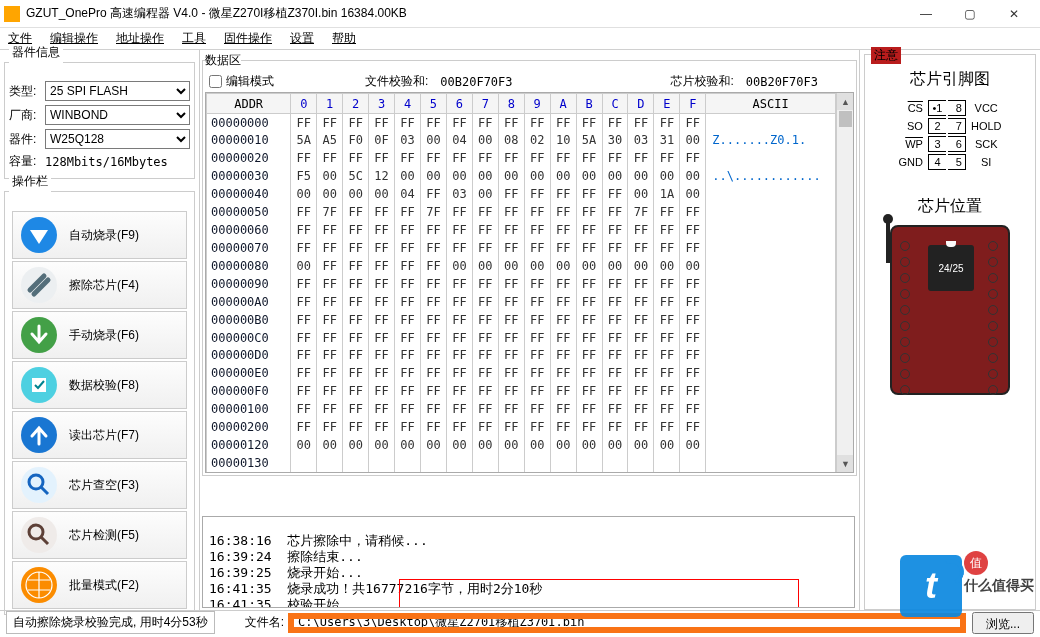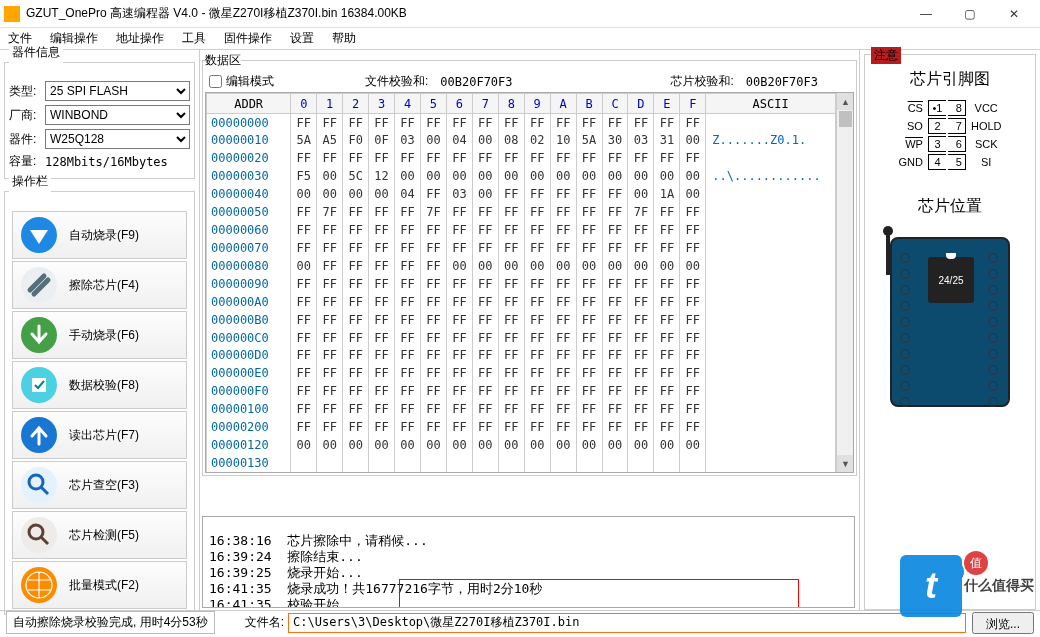--- a/index.html
+++ b/index.html
@@ -3,21 +3,21 @@
 <meta charset="utf-8">
 <style>
 * { box-sizing: border-box; margin: 0; padding: 0; }
 body { font-family: "Microsoft YaHei", "SimSun", Arial, sans-serif; font-size: 12px; background: #fff; width: 1040px; height: 637px; overflow: hidden; position: relative; }
 .titlebar { height: 28px; background: #fff; display: flex; align-items: center; padding: 0 4px; border-bottom: 1px solid #e0e0e0; }
 .titlebar .icon-app { width: 16px; height: 16px; background: #ffa500; display: inline-block; margin-right: 6px; }
 .titlebar .title { flex: 1; font-size: 12px; color: #000; }
 .winbtns { display: flex; }
 .winbtn { width: 44px; height: 28px; display: flex; align-items: center; justify-content: center; color: #333; }
 .menubar { height: 22px; display: flex; align-items: center; padding: 0 6px; border-bottom: 1px solid #d0d0d0; gap: 14px; font-size: 12px; }
-.menuitem { padding: 0 2px; }
+.menuitem { padding: 0 2px; text-decoration: underline; }
 .main { display: flex; height: 560px; }
 .leftcol { width: 200px; border-right: 1px solid #ccc; display: flex; flex-direction: column; padding: 2px; }
 .groupbox { border: 1px solid #ccc; margin: 2px; padding: 4px; }
 .groupbox .gtitle { font-size: 12px; margin-bottom: 4px; background: #fff; position: relative; top: -10px; display: inline-block; padding: 0 3px; }
 .deviceinfo { padding: 6px 4px 4px 4px; }
 .devrow { display: flex; align-items: center; margin-bottom: 4px; font-size: 12px; }
 .devrow label { width: 36px; }
 .devrow select { flex: 1; height: 20px; font-size: 12px; border: 1px solid #7a7a7a; background: #fff; }
 .devrow .static { font-family: "SimSun", monospace; }
 .opbtns { display: flex; flex-direction: column; gap: 0px; padding-top: 2px; }
@@ -27,53 +27,53 @@
 .opbtn .blabel { font-size: 12px; }
 .center { flex: 1; display: flex; flex-direction: column; border-right: 1px solid #ccc; gap: 36px; }
 .databox { border: 1px solid #ccc; margin: 2px; padding: 2px; flex: 1; display: flex; flex-direction: column; overflow: hidden; }
 .dataheader { display: flex; align-items: center; padding: 2px 4px; gap: 12px; font-size: 12px; }
 .dataheader .chk { display: flex; align-items: center; gap: 4px; }
 .dataheader .chksum { font-family: monospace; }
 .hexwrap { flex: 1; border: 1px solid #aaa; overflow: hidden; position: relative; display: flex; }
 .hextable { border-collapse: collapse; font-family: "Consolas", monospace; font-size: 12px; flex: 1; }
 .hextable th { border: 1px solid #ccc; background: #f5f5f5; font-weight: normal; padding: 2px 4px; text-align: center; height: 20px; color: #000; }
 .hextable td { border-left: 1px solid #ccc; border-right: 1px solid #ccc; padding: 0px 3px; text-align: center; height: 17px; }
-.hextable td.addr { color: #0369a1; text-align: left; padding-left: 4px; width: 78px; }
+.hextable td.addr { color: #0f172a; text-align: left; padding-left: 4px; width: 78px; }
 .hextable th.addr { text-align: center; width: 78px; }
 .hextable td.hex { color: #333; width: 24px; }
 .hextable th.hex { width: 24px; color: #0000cc; }
 .hextable td.asc { color: #0066cc; text-align: left; padding-left: 6px; width: 120px; }
 .hextable th.asc { width: 120px; }
 .vscroll { width: 17px; background: #f0f0f0; border-left: 1px solid #ccc; position: relative; }
 .vscroll .thumb { position: absolute; top: 18px; left: 2px; width: 13px; height: 16px; background: #c0c0c0; }
 .vscroll .arr { position: absolute; left: 0; width: 17px; height: 17px; background: #e0e0e0; display:flex; align-items:center; justify-content:center; font-size:9px; color:#555;}
 .vscroll .arr.up { top: 0; }
 .vscroll .arr.dn { bottom: 0; }
 .logbox { border: 1px solid #aaa; margin: 2px 4px 2px 2px; height: 92px; padding: 16px 6px; font-family: "SimSun", monospace; font-size: 13px; overflow: hidden; position: relative; }
 .logbox .redbox { position: absolute; border: 1px solid red; left: 196px; top: 62px; width: 400px; height: 50px; pointer-events: none; }
 .logline { white-space: pre; line-height: 16px; }
 .rightcol { width: 180px; padding: 2px; }
 .annobox { border: 1px solid #ccc; margin: 2px; padding: 4px; height: 556px; position: relative; }
 .annobox .atitle { position: absolute; top: -8px; left: 6px; background: #b91c1c; padding: 0 3px; }
 .pindiag { margin-top: 10px; text-align: center; }
 .pindiag table { margin: 8px auto; font-size: 11px; }
 .pindiag td { padding: 1px 3px; }
 .chippos { margin-top: 24px; text-align: center; }
-.socket { width: 120px; height: 170px; border: 2px solid #222; border-radius: 8px; margin: 20px auto; position: relative; background: #0c4a6e; }
+.socket { width: 120px; height: 170px; border: 2px solid #222; border-radius: 8px; margin: 8px auto; position: relative; background: #7f1d1d; }
 .socket .handle { position: absolute; left: -12px; top: -14px; width: 16px; height: 50px; }
 .socket .chipimg { width: 46px; height: 46px; background: #222; position: absolute; left: 36px; top: 18px; color: #fff; font-size: 10px; display:flex; align-items:center; justify-content:center; border-radius:3px; }
 .socket .chipimg .notch { position:absolute; top:-4px; left:18px; width:10px; height:6px; background:#fafafa; border-radius:0 0 4px 4px; }
 .socket .pinrow { position: absolute; width: 12px; display: flex; flex-direction: column; gap: 6px; top: 14px; }
 .socket .pinrow.l { left: 8px; }
 .socket .pinrow.r { right: 8px; }
 .socket .pin { width: 10px; height: 10px; border: 1px solid #333; border-radius: 50%; }
 .statusbar { height: 24px; border-top: 1px solid #ccc; display: flex; align-items: center; padding: 0 6px; font-size: 12px; }
 .statusbar .sbox { border: 1px solid #bbb; padding: 2px 6px; background: #fff; margin-right: 10px; }
 .statusbar .slabel { margin: 0 4px 0 20px; }
-.statusbar input.fname { flex: 1; border: 1px solid #f97316; padding: 2px 4px; font-family: monospace; font-size: 12px; height: 20px; }
+.statusbar input.fname { flex: 1; border: 6px solid #f97316; padding: 2px 4px; font-family: monospace; font-size: 12px; height: 20px; }
 .statusbar button { margin-left: 6px; padding: 2px 12px; height: 22px; font-size: 12px; }
 .watermark { position: absolute; right: 6px; bottom: 20px; display: flex; align-items: center; gap: 2px; opacity: 0.92; pointer-events:none; }
 .watermark .tlogo { width: 62px; height: 62px; background: #0b88e0; border-radius: 6px; display:flex; align-items:center; justify-content:center; color:#fff; font-size: 36px; font-weight: bold; font-style: italic; position: relative; }
 .watermark .tlogo::before { content:""; position:absolute; right:-2px; top:4px; width:18px; height:18px; border:4px solid #0b88e0; border-left-color:transparent; border-bottom-color:transparent; border-radius:50%; transform:rotate(20deg); }
 .watermark .wt { color:#333; font-size: 14px; font-weight: bold; }
 .watermark .badge { width:24px; height:24px; background:#d33; color:#fff; border-radius:50%; display:flex; align-items:center; justify-content:center; font-size:12px; position:absolute; right:46px; bottom:42px; }
 </style>
 </head>
 <body>
 

